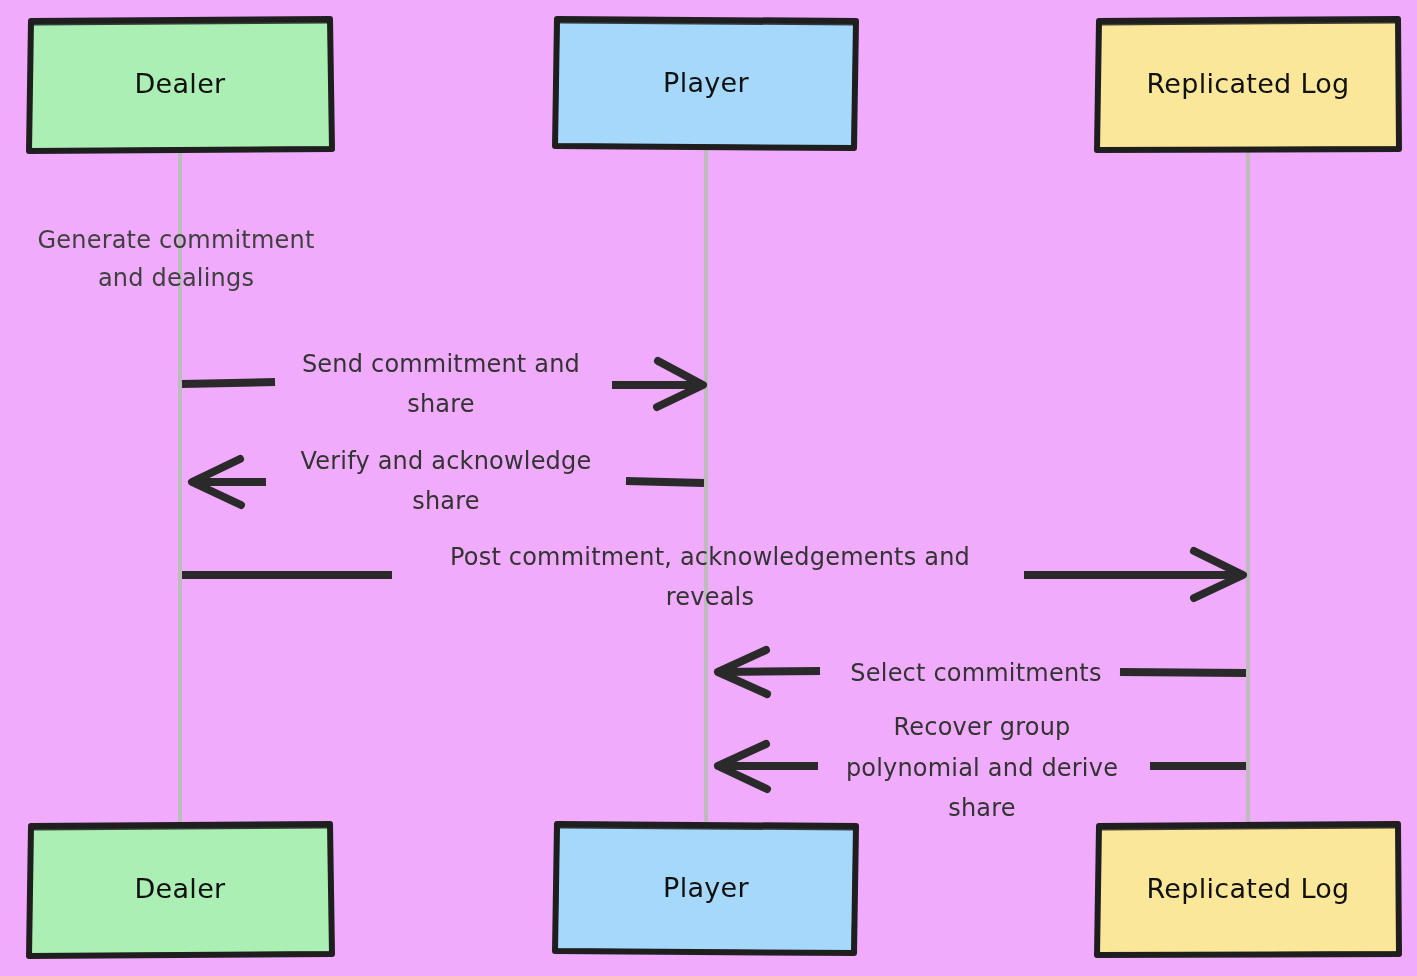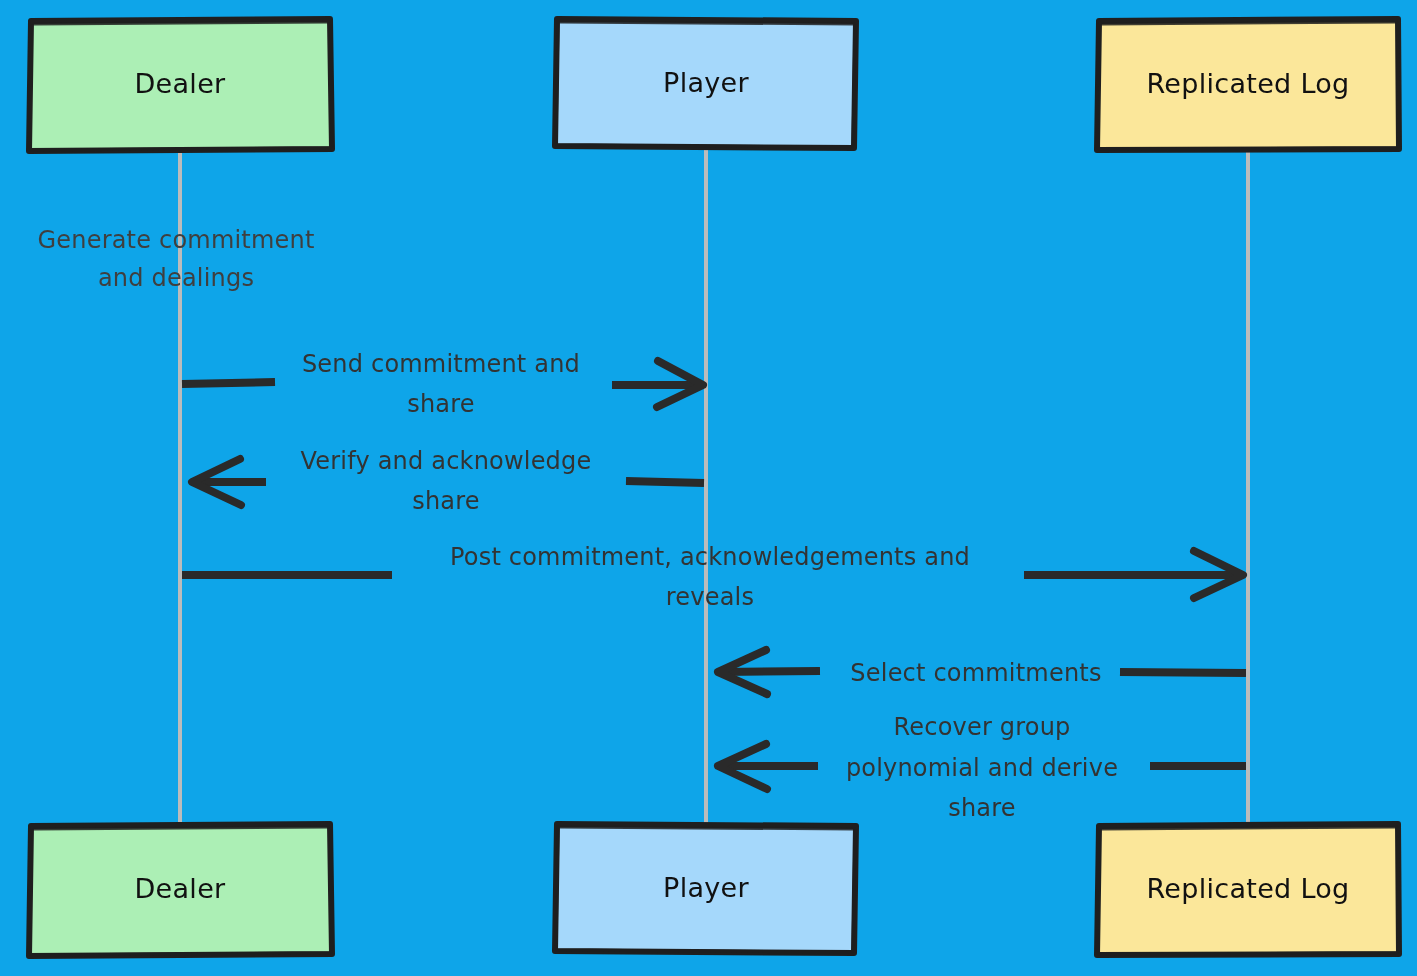--- a/index.html
+++ b/index.html
@@ -4,21 +4,21 @@
 <style>
   html, body {
     margin: 0;
     padding: 0;
     background: #000000;
   }
   #diagram-root {
     position: relative;
     width: 1417px;
     height: 976px;
-    background: #0ea5e9;
+    background: #f0abfc;
     overflow: hidden;
     font-family: "DejaVu Sans", sans-serif;
   }
   svg.diagram-svg {
     position: absolute;
     left: 0;
     top: 0;
     width: 1417px;
     height: 976px;
   }

